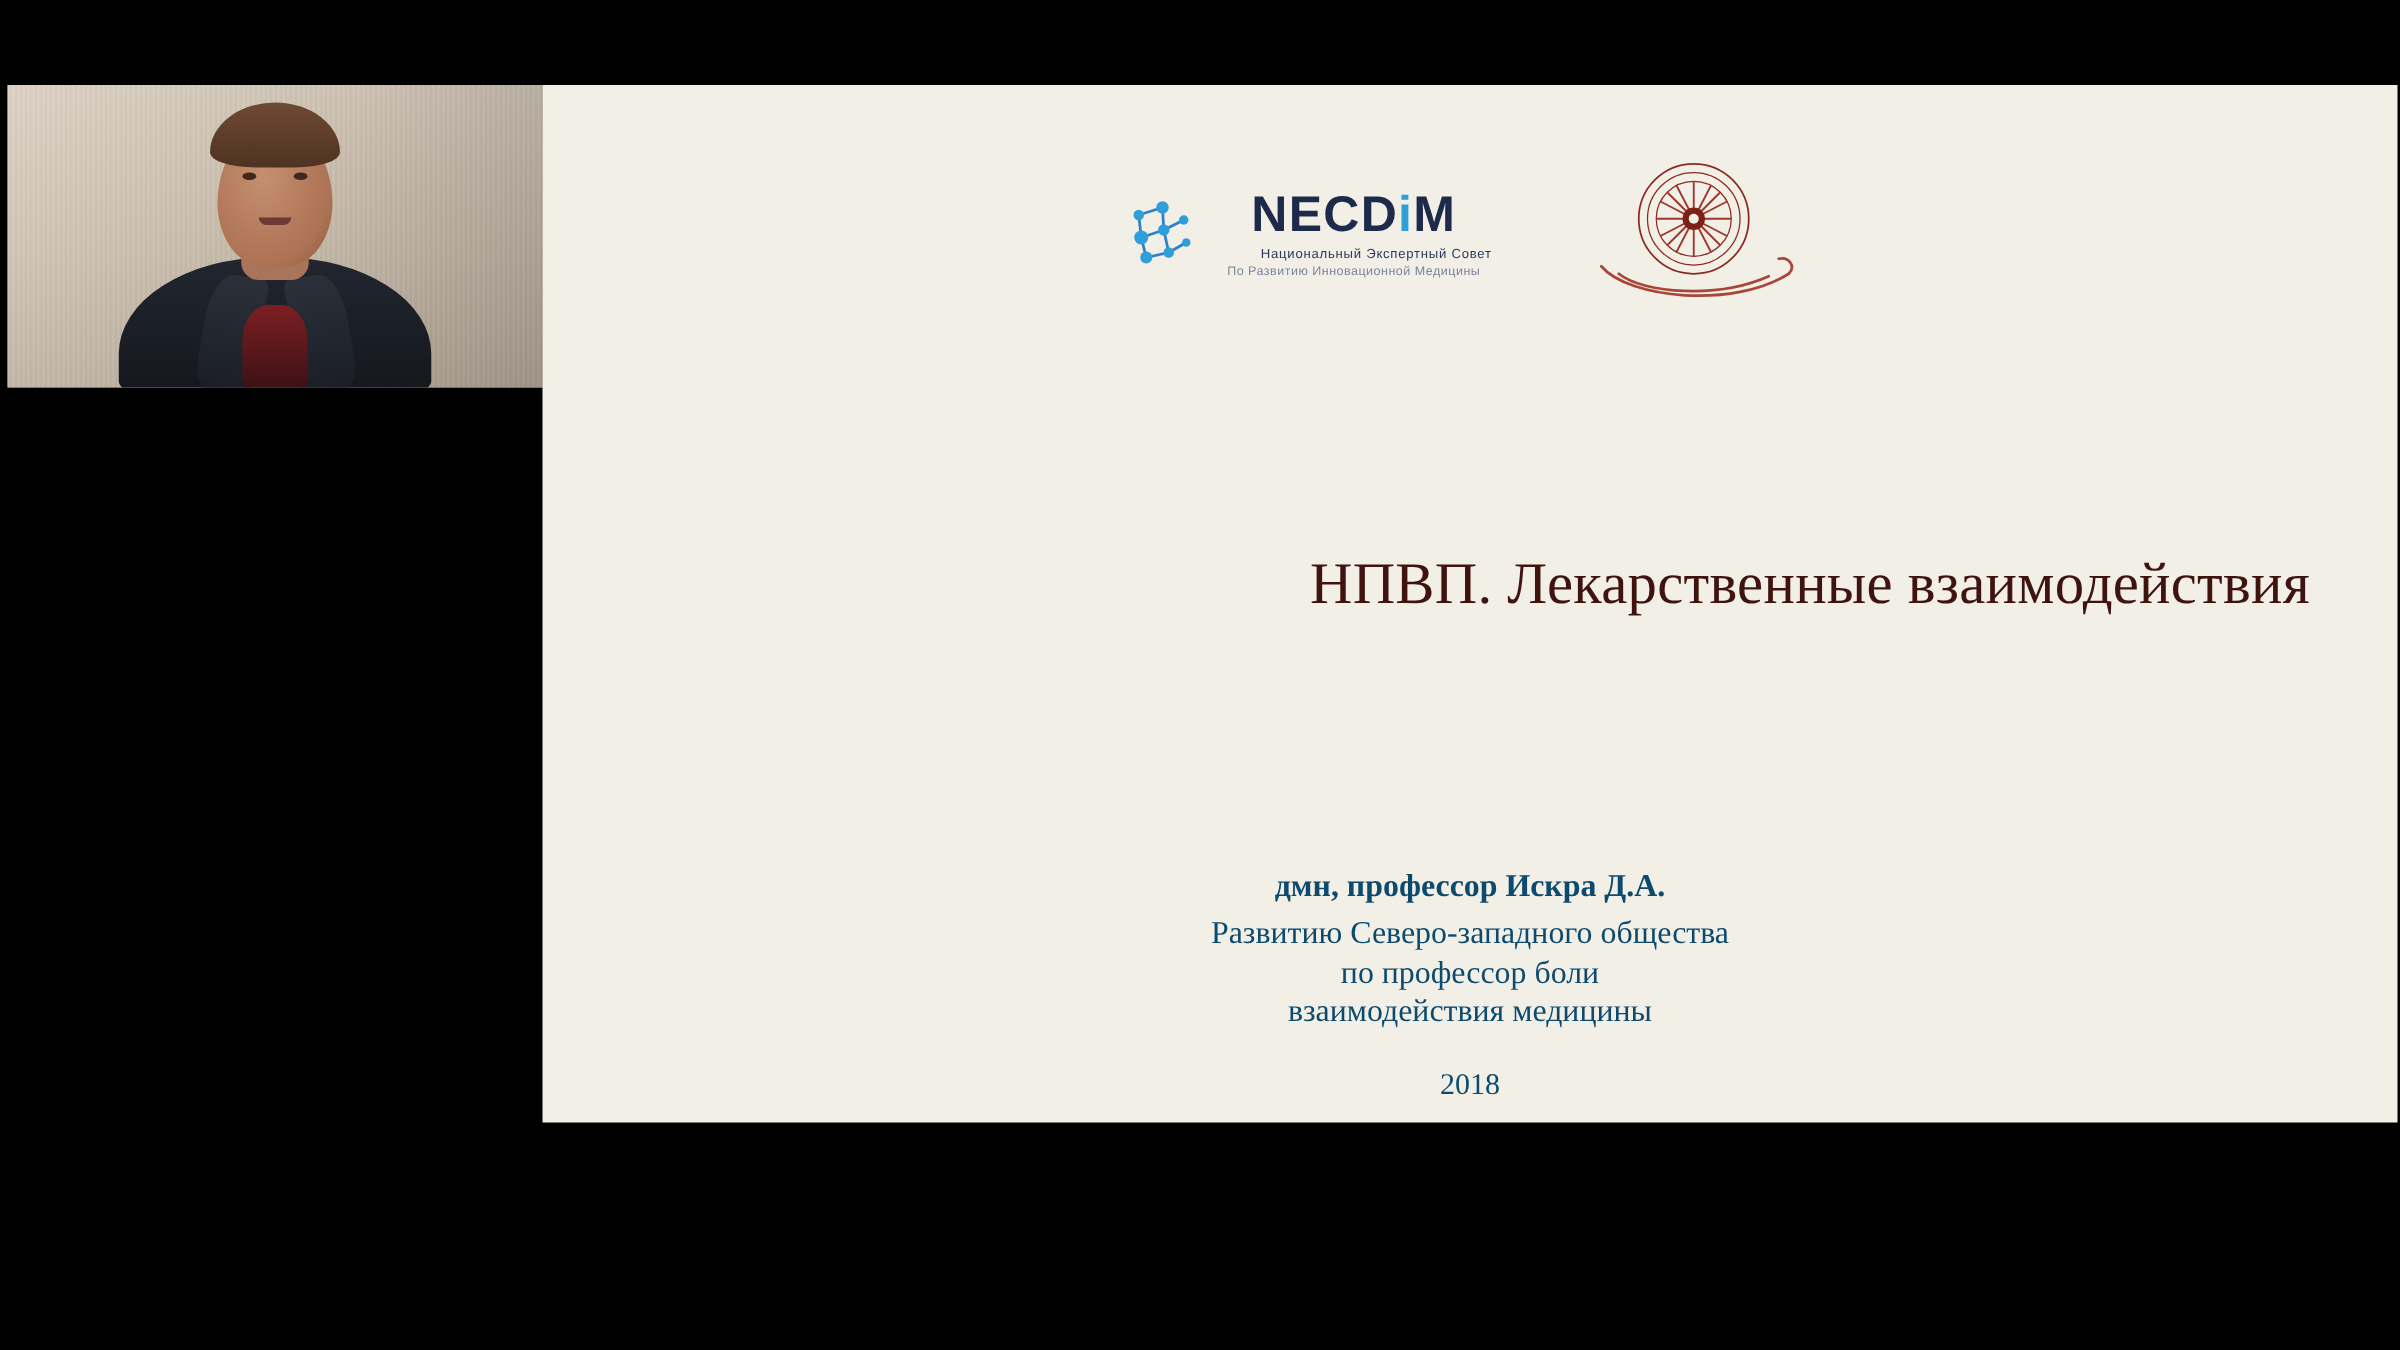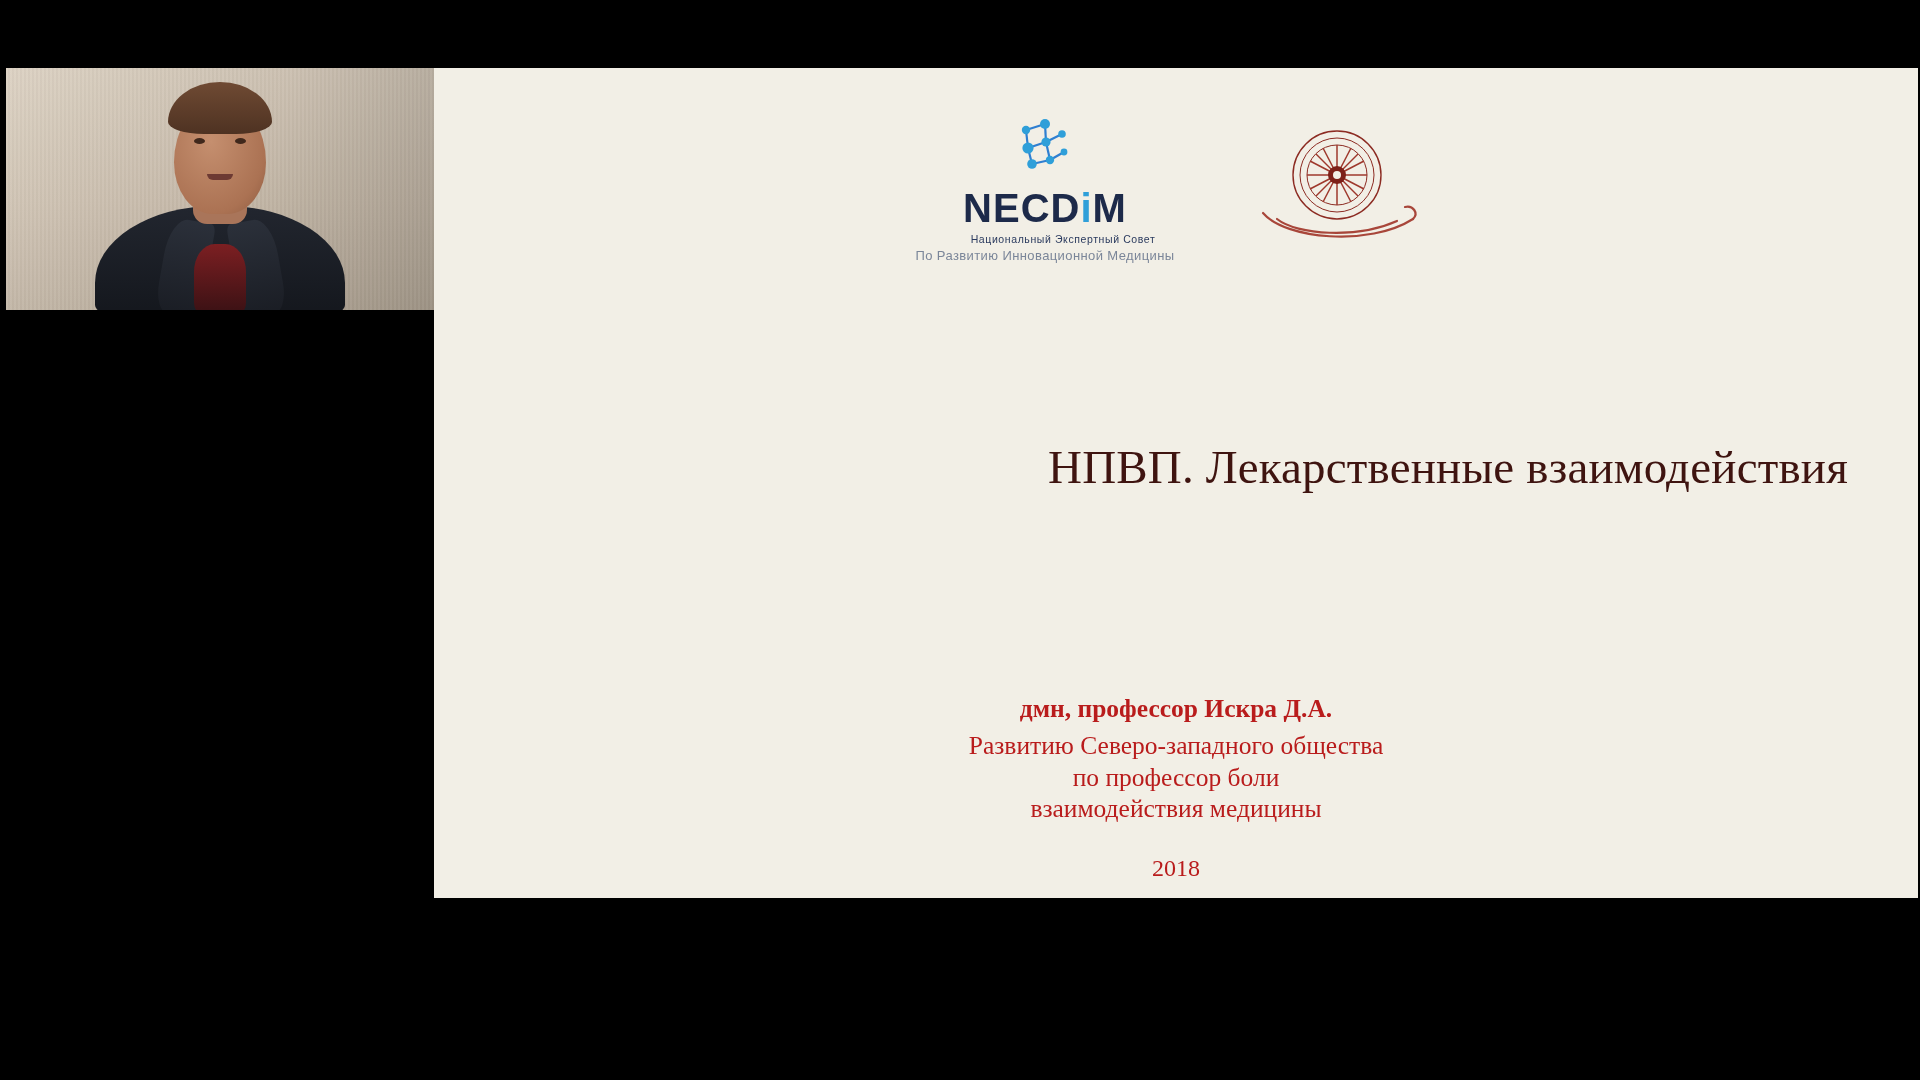--- a/index.html
+++ b/index.html
@@ -91,21 +91,21 @@
   #logos {
     position: absolute;
     top: 54px;
     left: 0; right: 0;
     height: 130px;
     display: flex;
     justify-content: center;
     align-items: center;
     gap: 62px;
   }
-  .logo-necdim { display: flex; align-items: center; gap: 10px; flex-direction: column; }
+  .logo-necdim { display: flex; align-items: center; gap: 10px; }
   .logo-necdim .glyph { width: 66px; height: 66px; }
   .necdim-text { display: flex; flex-direction: column; align-items: center; }
   .necdim-word {
     font-family: "Liberation Sans", sans-serif;
     font-weight: 700;
     font-size: 40px;
     letter-spacing: 1px;
     color: #1d2a4a;
     line-height: 1;
   }
@@ -113,42 +113,42 @@
   .necdim-sub1 {
     font-family: "Liberation Sans", sans-serif;
     font-size: 10.5px;
     color: #2a3a5e;
     letter-spacing: .6px;
     margin-top: 5px;
     margin-left: 36px;
   }
   .necdim-sub2 {
     font-family: "Liberation Sans", sans-serif;
-    font-size: 13px;
+    font-size: 10px;
     color: #7b8699;
     letter-spacing: .4px;
     margin-top: 3px;
   }
   .logo-pain { width: 200px; height: 120px; position: relative; }
 
   #slide-title {
     position: absolute;
     top: 372px;
     left: 70px; right: 70px;
     text-align: right;
     font-size: 47px;
     color: #3f1410;
     letter-spacing: .2px;
   }
   #presenter {
     position: absolute;
     top: 625px;
     left: 60px; right: 60px;
     text-align: center;
-    color: #b91c1c;
+    color: #0c4a6e;
     font-size: 25.5px;
     line-height: 1.23;
   }
   #presenter .name { font-weight: 700; display: block; margin-bottom: 6px; }
   #presenter .line { display: block; }
   #year { display: block; margin-top: 30px; font-size: 24px; }
 </style>
 </head>
 <body>
 

